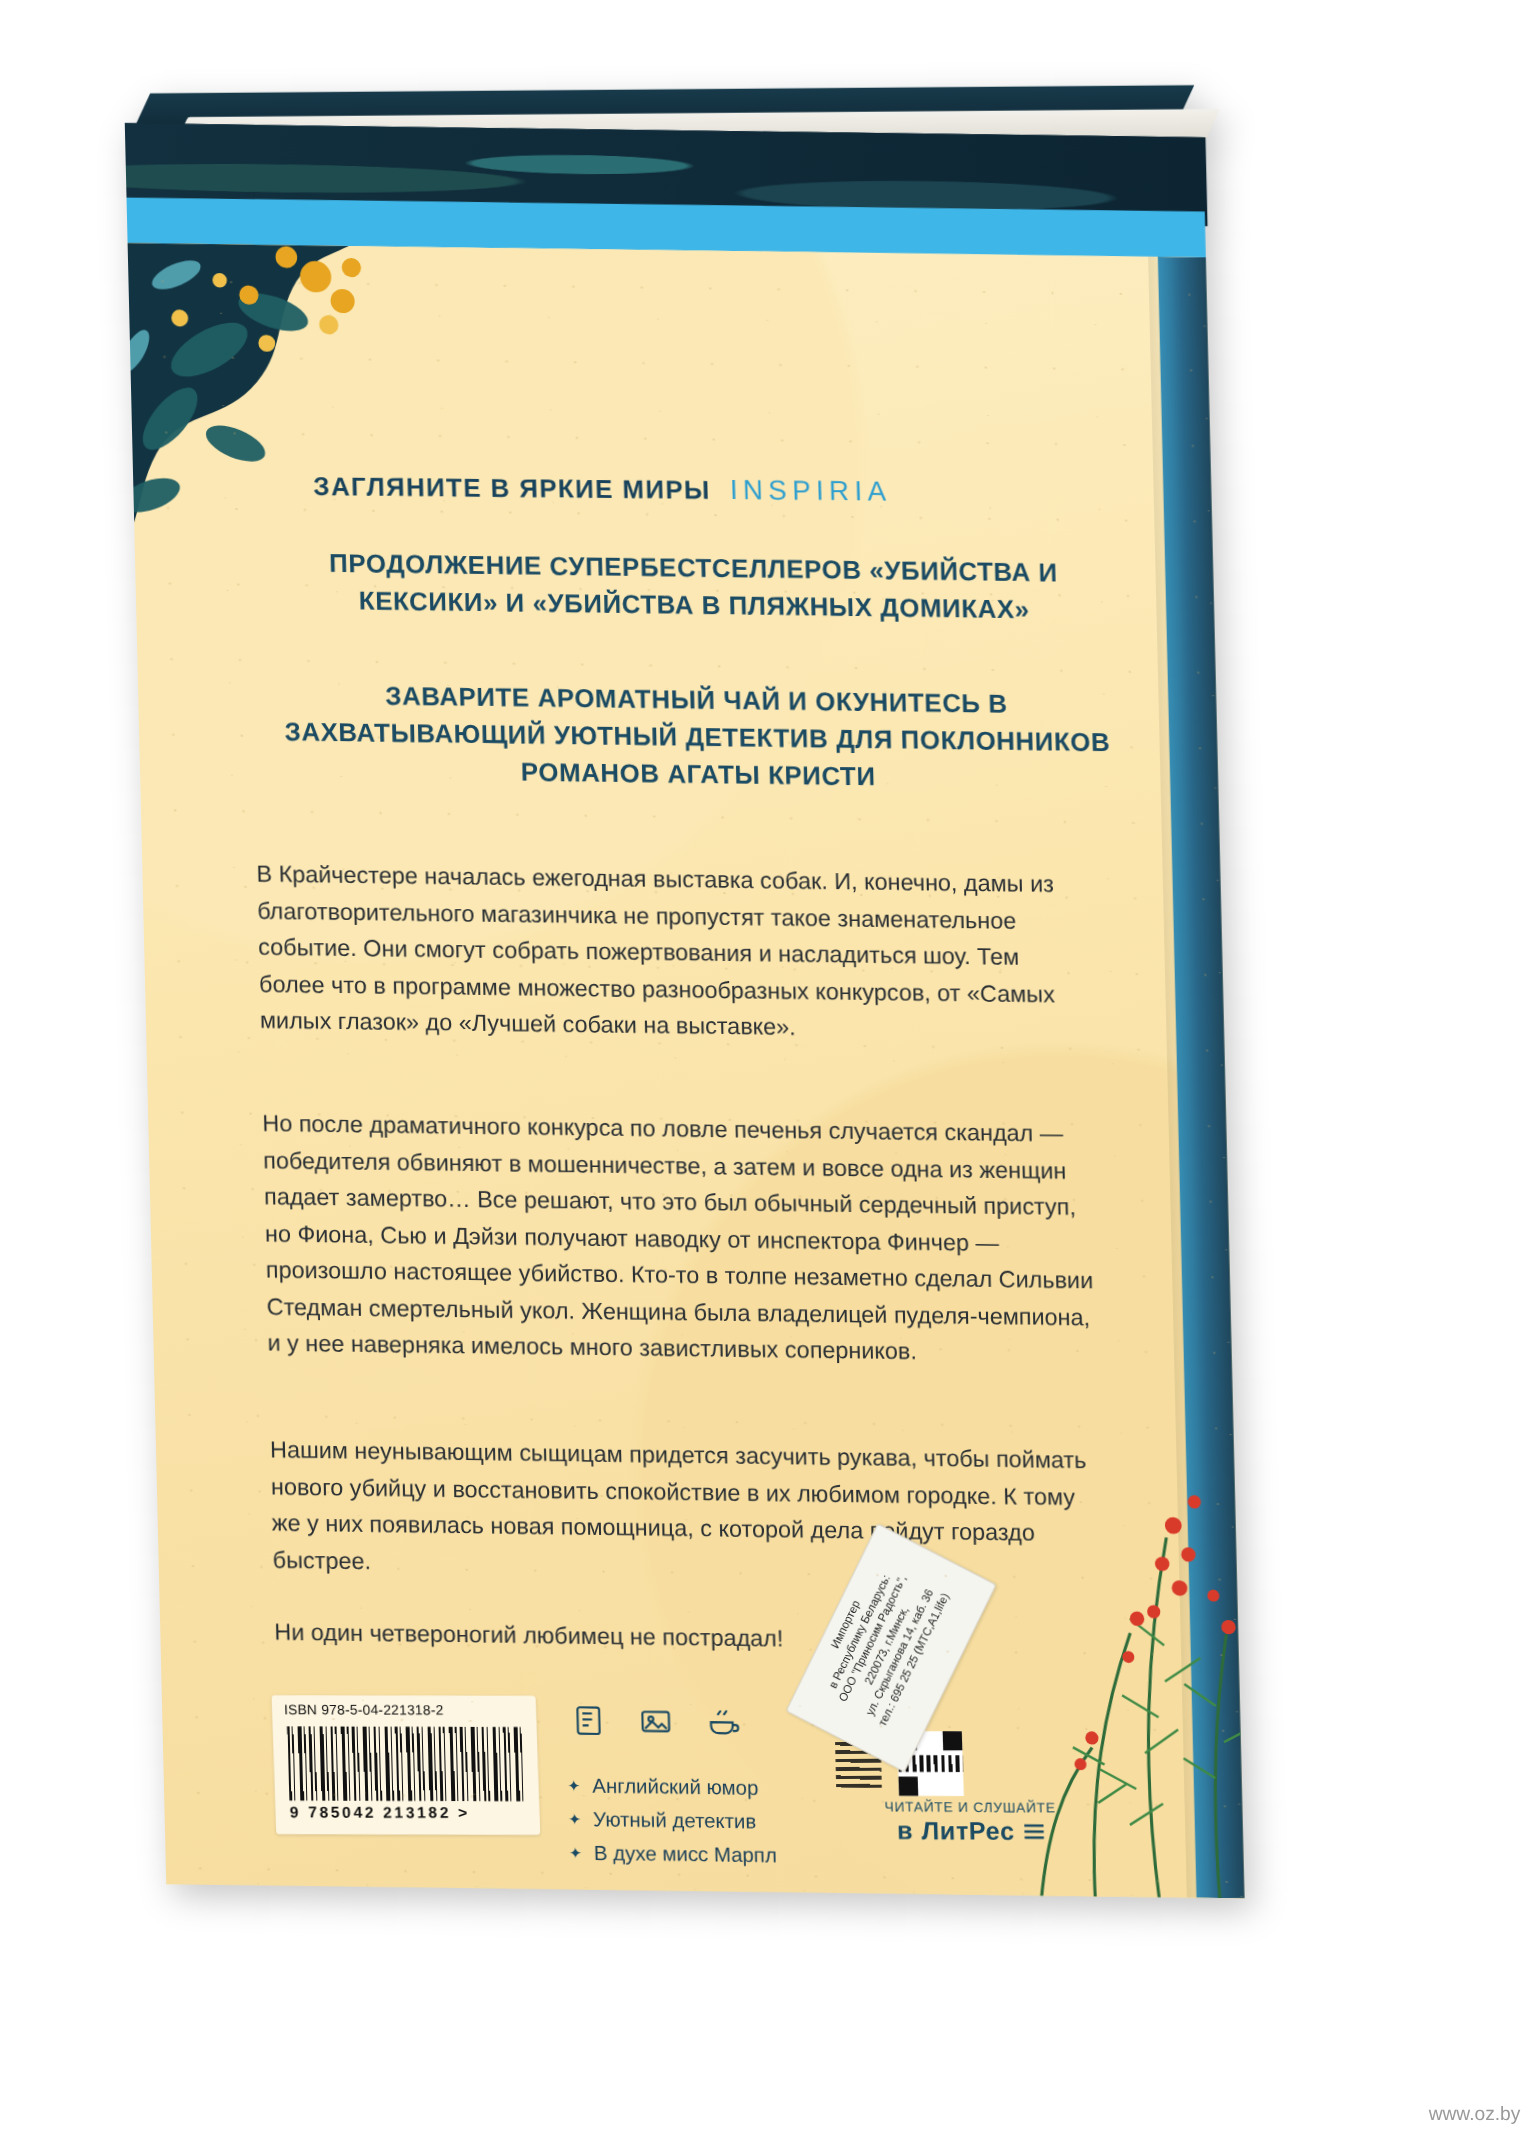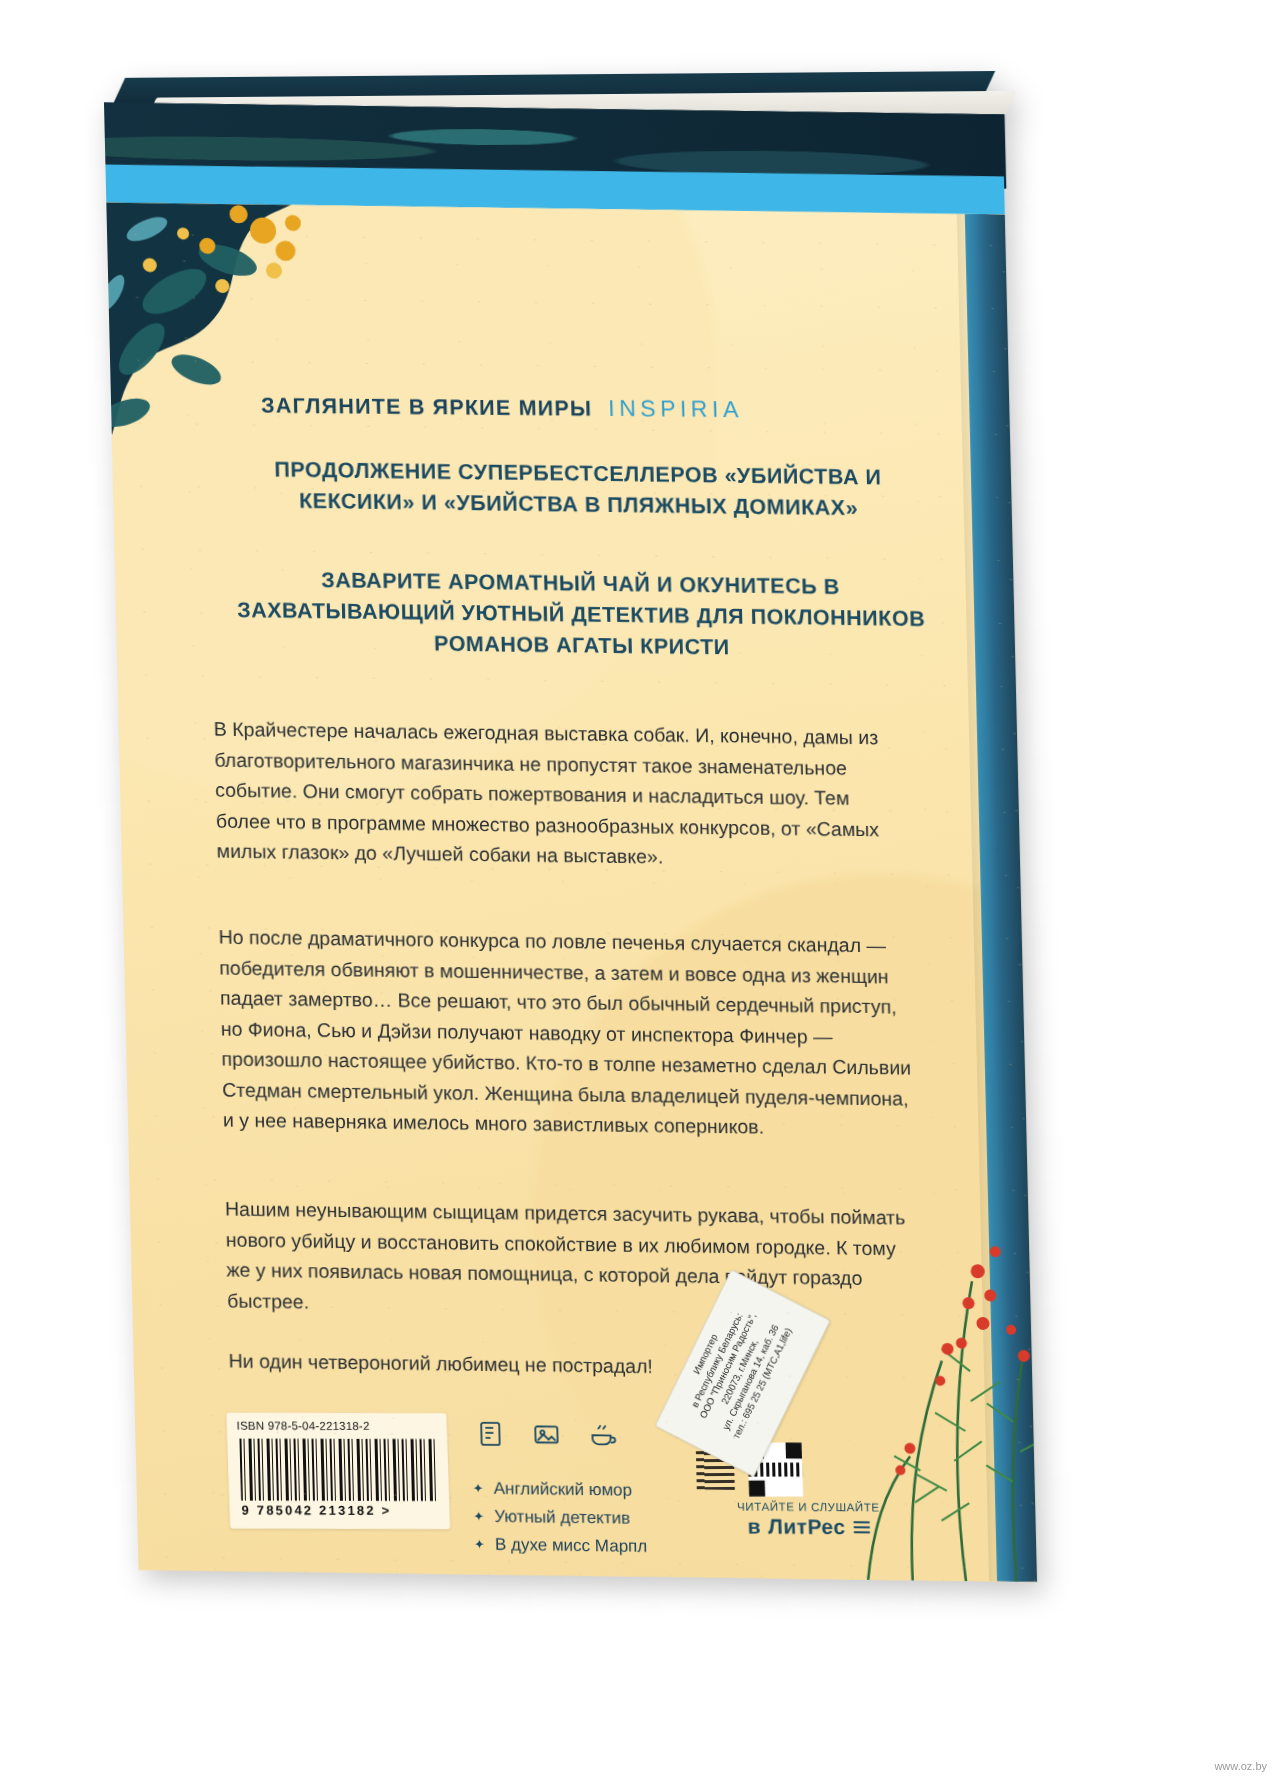--- a/index.html
+++ b/index.html
@@ -202,21 +202,21 @@
     transform:rotate(-63deg);
     box-shadow:0 1px 3px rgba(0,0,0,.15);
   }
   .sticker .s-in{
     padding:7px 8px;font-size:9.5px;line-height:12.5px;color:#222;
     text-align:center;
   }
 
   
   .watermark{
-    position:absolute;right:14px;bottom:10px;color:#9a9a9a;font-size:11px;
+    position:absolute;right:14px;bottom:10px;color:#9a9a9a;font-size:16px;
   }
 </style>
 </head>
 <body>
 
 <div id="stage">
 
   <div class="book">
 
     <div class="pages-dark"></div>

